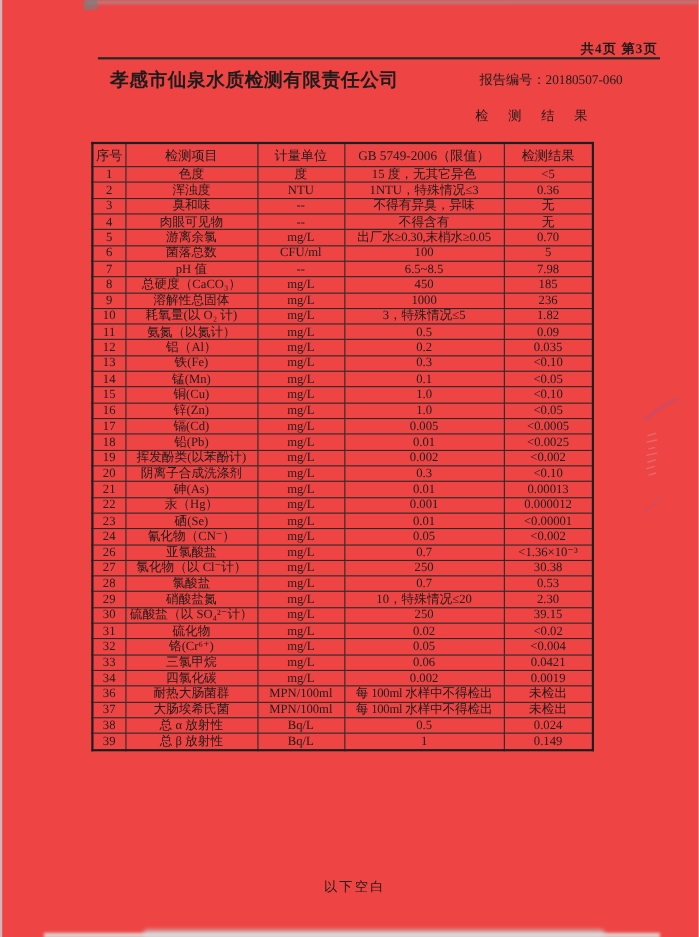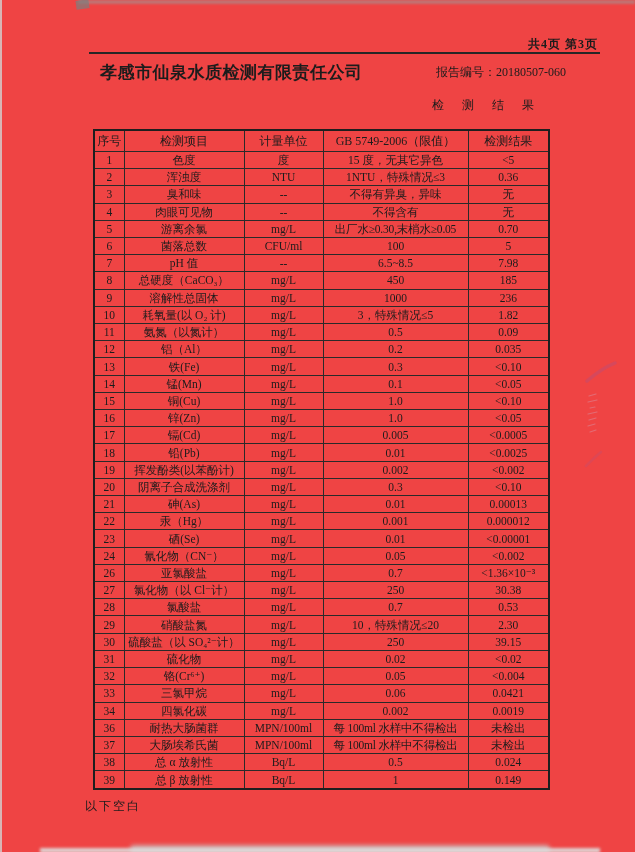--- a/index.html
+++ b/index.html
@@ -34,34 +34,34 @@
   }
   .report-no{
     position:absolute;top:64px;left:400px;font-size:12px;white-space:nowrap;margin-left:36px;
   }
   .doc-title{
     position:absolute;top:97px;left:83px;width:455px;text-align:right;
     font-size:12px;font-weight:normal;letter-spacing:4px;word-spacing:7px;white-space:nowrap;
   }
 
   table.results{
-    position:absolute;top:129px;left:93px;width:455px;height:661px;
+    position:absolute;top:129px;left:83px;width:455px;height:554px;
     border-collapse:collapse;table-layout:fixed;
   }
   table.results th,table.results td{
     border:1px solid #2a2a2a;text-align:center;vertical-align:middle;
     font-size:11.5px;line-height:1.05;padding:0 1px;overflow:hidden;white-space:nowrap;
     font-weight:normal;
   }
   table.results{border:2px solid #1e1e1e;}
   table.results thead th{height:20px;font-size:12px;}
   td.small-limit{font-size:9.5px;letter-spacing:-0.2px;}
 
   .footer-note{
-    position:absolute;top:798px;left:85px;width:475px;text-align:left;
+    position:absolute;top:798px;left:85px;width:475px;text-align:center;
     font-size:12px;letter-spacing:2px;
   }
   .stamp-fragment{position:absolute;left:580px;top:358px;width:46px;height:116px;}
 </style>
 </head>
 <body>
 
 <div class="page">
 
   <div class="scan-top-edge"></div>

